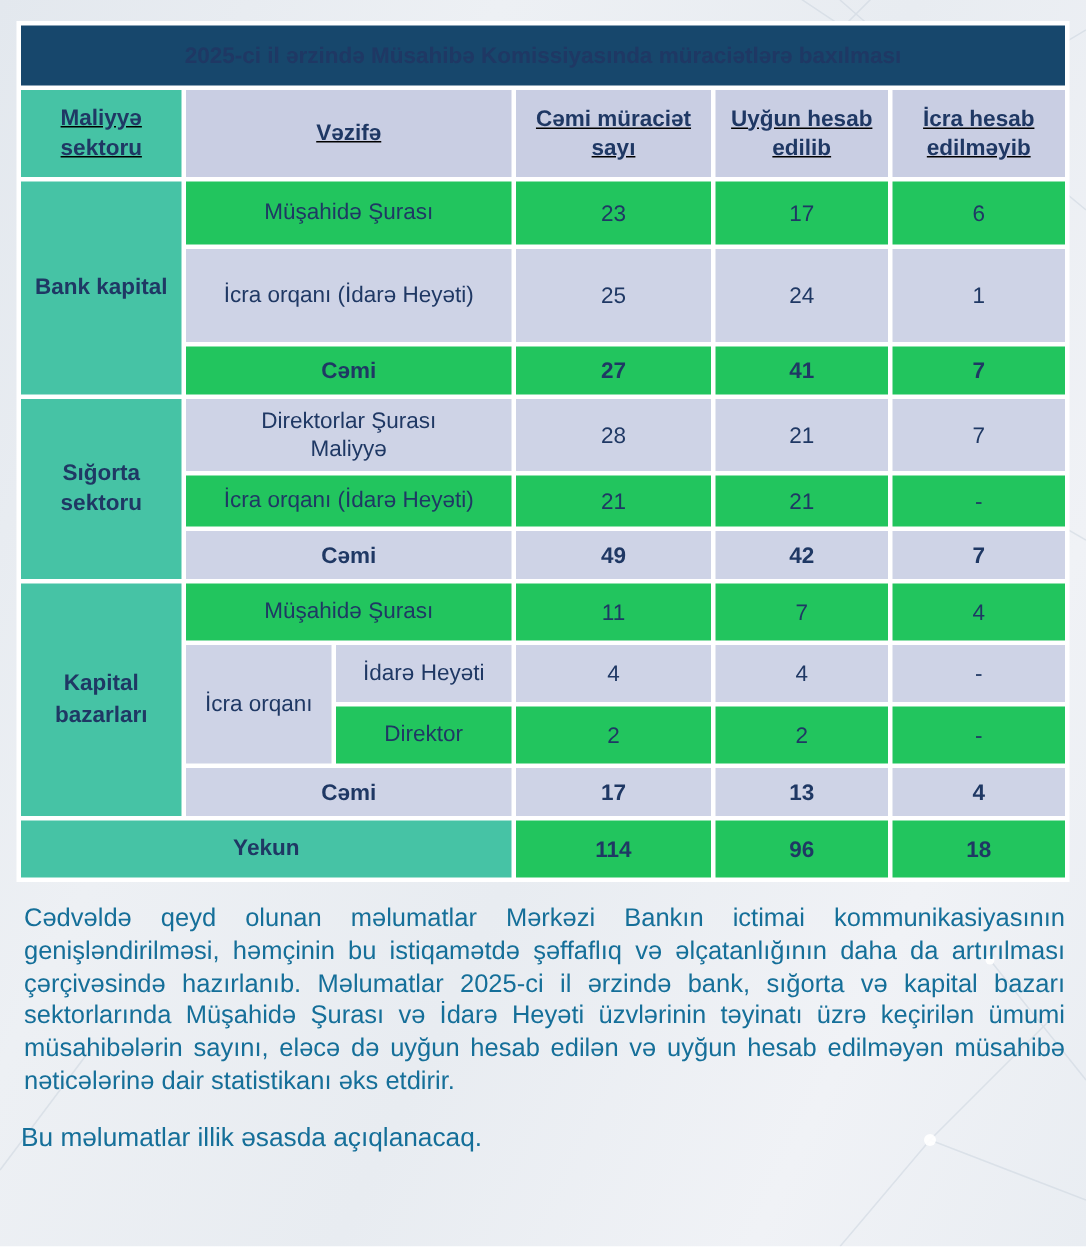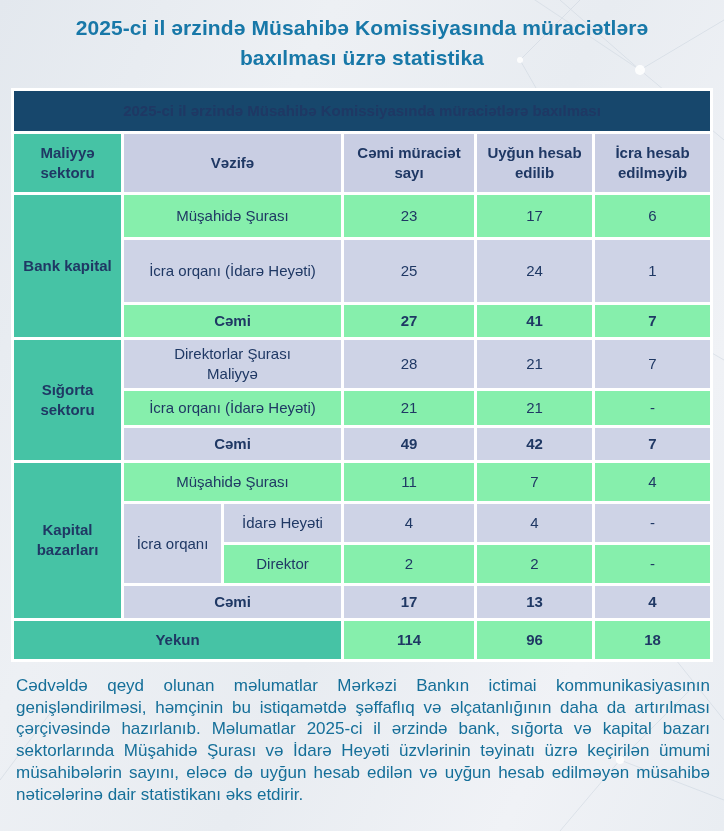--- a/index.html
+++ b/index.html
@@ -55,27 +55,27 @@
     background: #c9cee3;
     font-weight: bold;
     line-height: 1.3;
   }
   .sector {
     background: #46c3a5;
     color: #ffffff;
     font-weight: bold;
     line-height: 1.35;
   }
-  .light  { background: #86efac; }
+  .light  { background: #22c55e; }
   .medium { background: #ced3e6; }
   .num { font-size: 16px; }
   .b   { font-weight: bold; }
   .pos { white-space: pre-line; line-height: 1.3; }
 
-  tr.rh-head { height: 58px; }
+  tr.rh-head { height: 58px; text-decoration: underline; }
   tr.rh-b1 { height: 42px; }
   tr.rh-b2 { height: 62px; }
   tr.rh-sub { height: 32px; }
   tr.rh-s1 { height: 48px; }
   tr.rh-s2 { height: 34px; }
   tr.rh-k  { height: 38px; }
   tr.rh-yek { height: 38px; margin-left: 24px; }
 
   .description {
     position: relative;
@@ -110,21 +110,20 @@
       <path d="M620 300 L724 360"></path>
     </g>
     <g fill="#ffffff" opacity="0.9">
       <circle cx="640" cy="70" r="5"></circle>
       <circle cx="520" cy="60" r="3"></circle>
       <circle cx="620" cy="760" r="4"></circle>
       <circle cx="660" cy="640" r="3"></circle>
     </g>
   </svg>
 
-  <div class="title">2025-ci il ərzində Müsahibə Komissiyasında müraciətlərə baxılması üzrə statistika</div>
 
   <table class="stat-table">
     <colgroup>
       <col style="width:107px">
         <col style="width:97px">
         <col style="width:117px">
       <col style="width:130px">
         <col style="width:115px">
         <col style="width:115px">
     </colgroup>
@@ -211,14 +210,15 @@
       <tr class="rh-yek">
         <td class="sector" colspan="3">Yekun</td>
         <td class="light num b">114</td>
         <td class="light num b">96</td>
         <td class="light num b">18</td>
       </tr>
     </tbody>
   </table>
 
   <div class="description">Cədvəldə qeyd olunan məlumatlar Mərkəzi Bankın ictimai kommunikasiyasının genişləndirilməsi, həmçinin bu istiqamətdə şəffaflıq və əlçatanlığının daha da artırılması çərçivəsində hazırlanıb. Məlumatlar 2025-ci il ərzində bank, sığorta və kapital bazarı sektorlarında Müşahidə Şurası və İdarə Heyəti üzvlərinin təyinatı üzrə keçirilən ümumi müsahibələrin sayını, eləcə də uyğun hesab edilən və uyğun hesab edilməyən müsahibə nəticələrinə dair statistikanı əks etdirir.</div>
+  <div class="note">Bu məlumatlar illik əsasda açıqlanacaq.</div>
 
 </div>
 
 </body></html>

